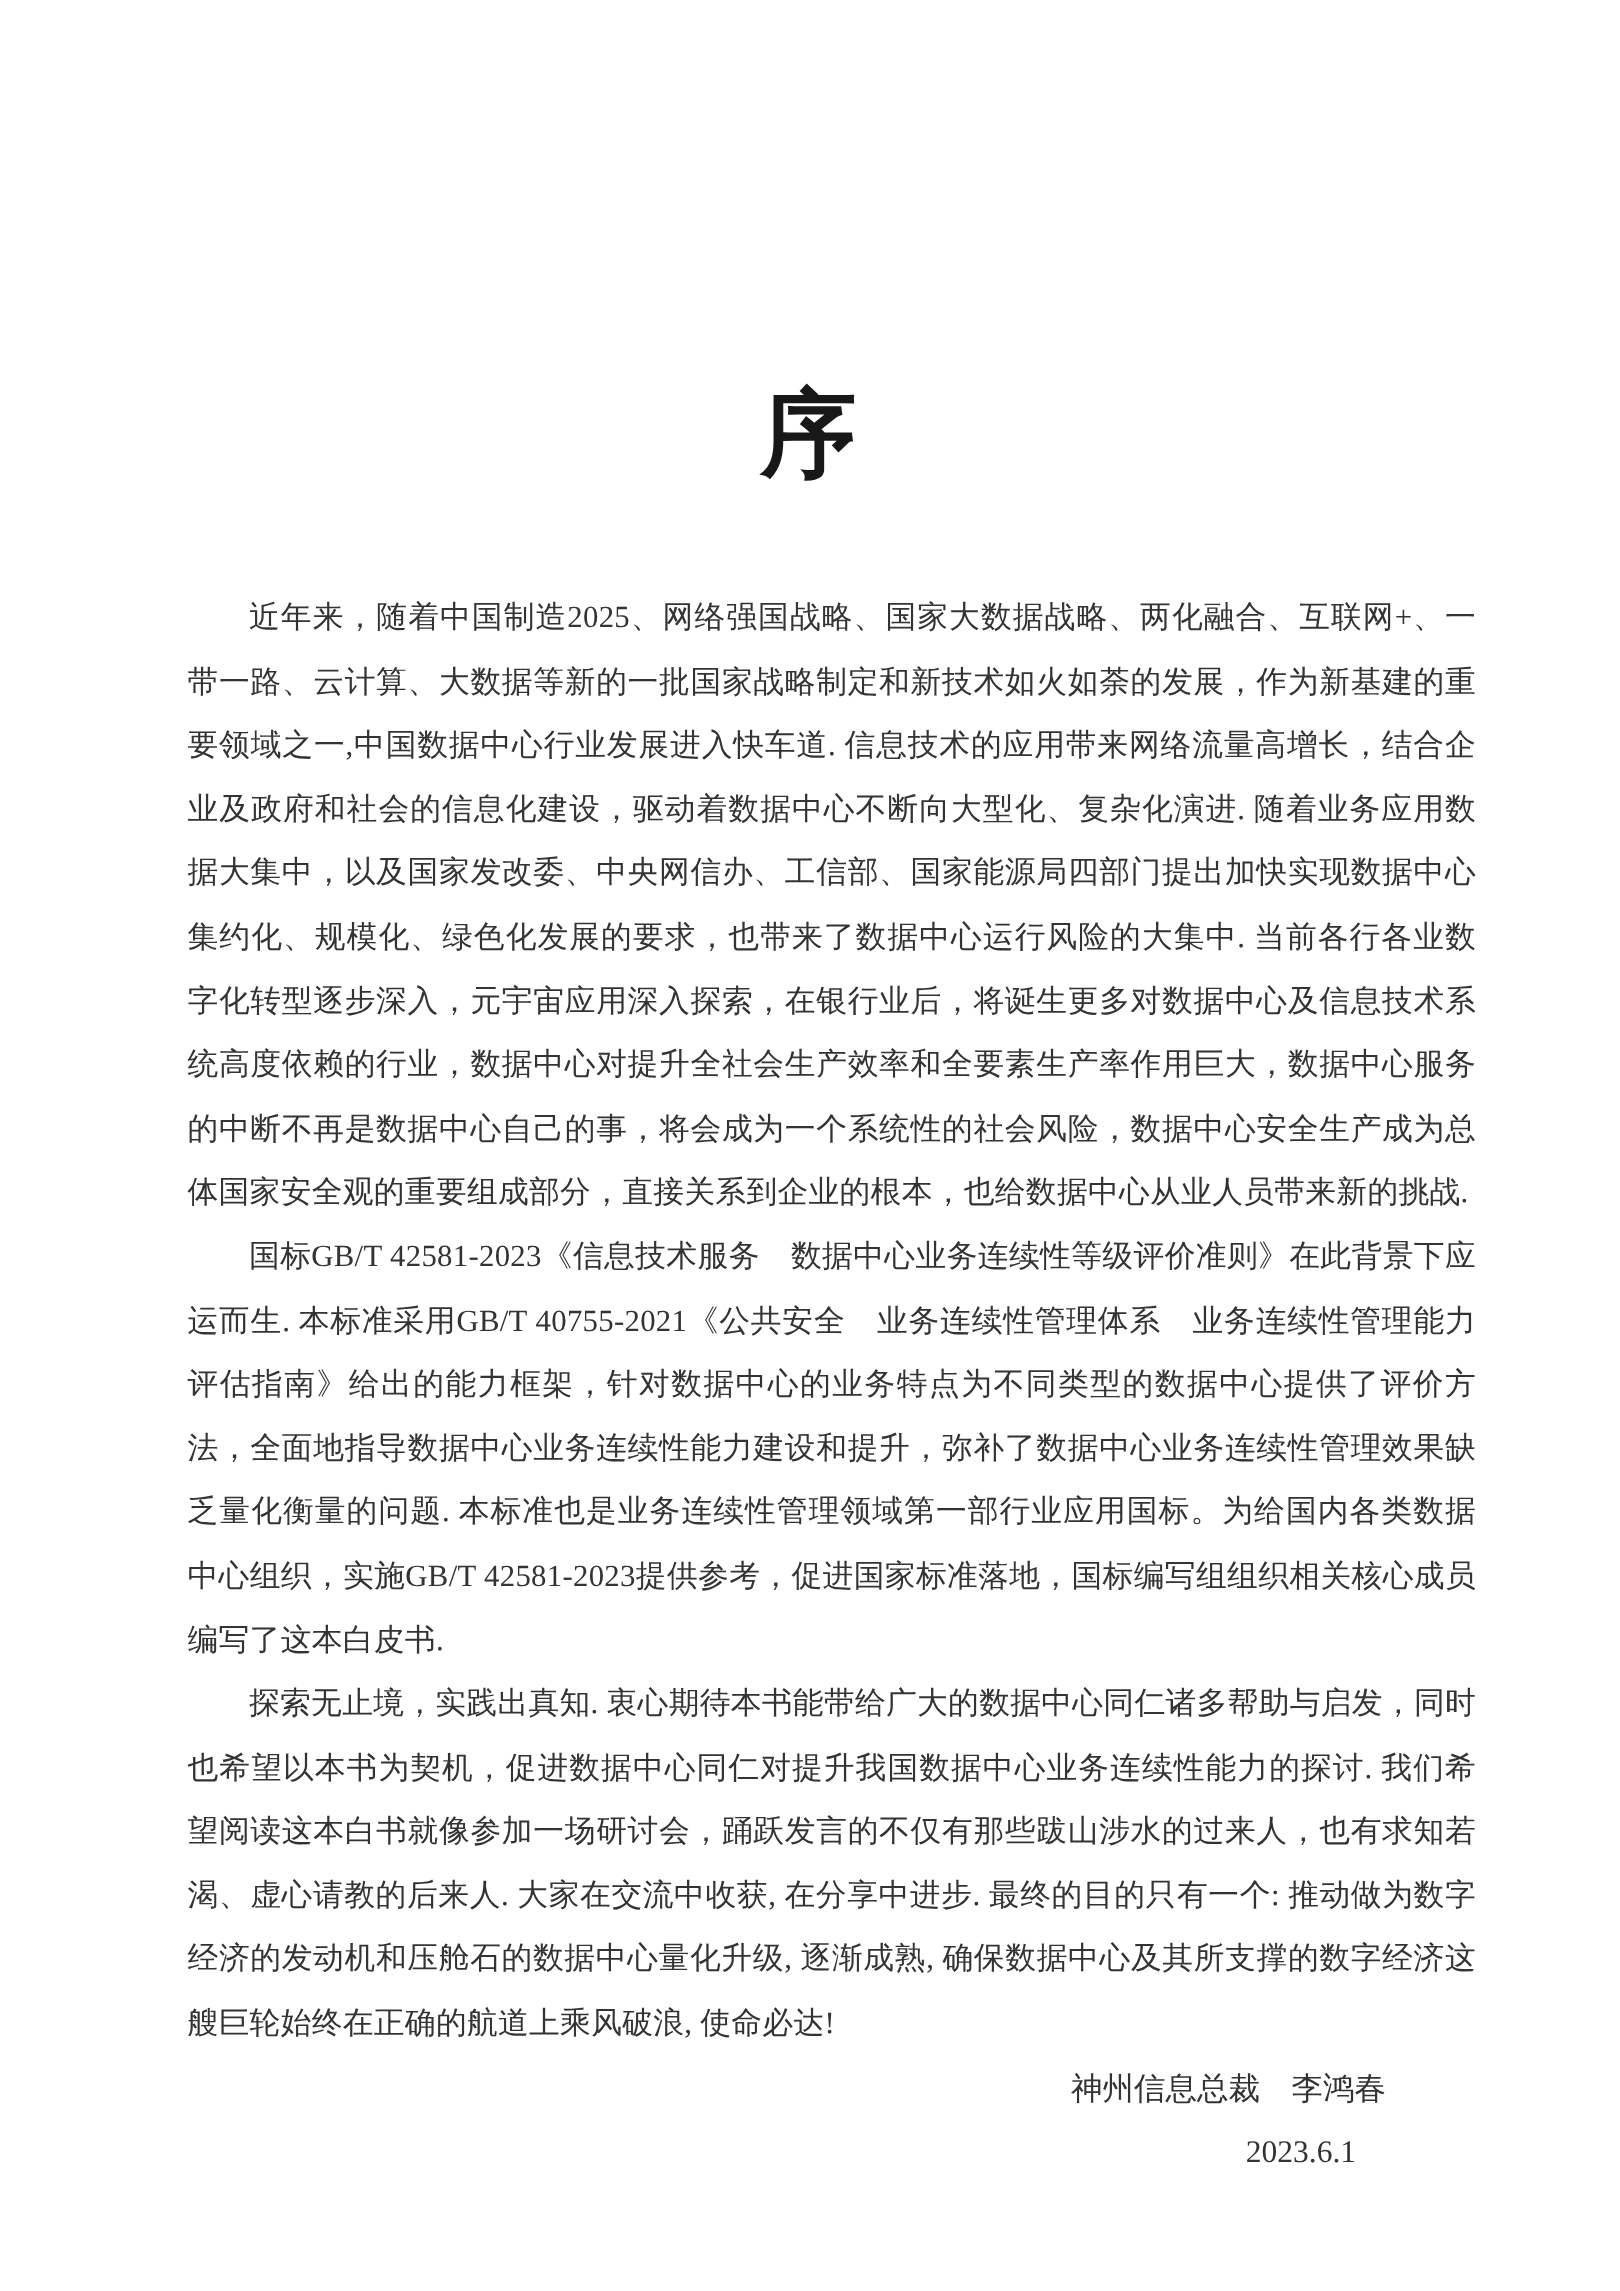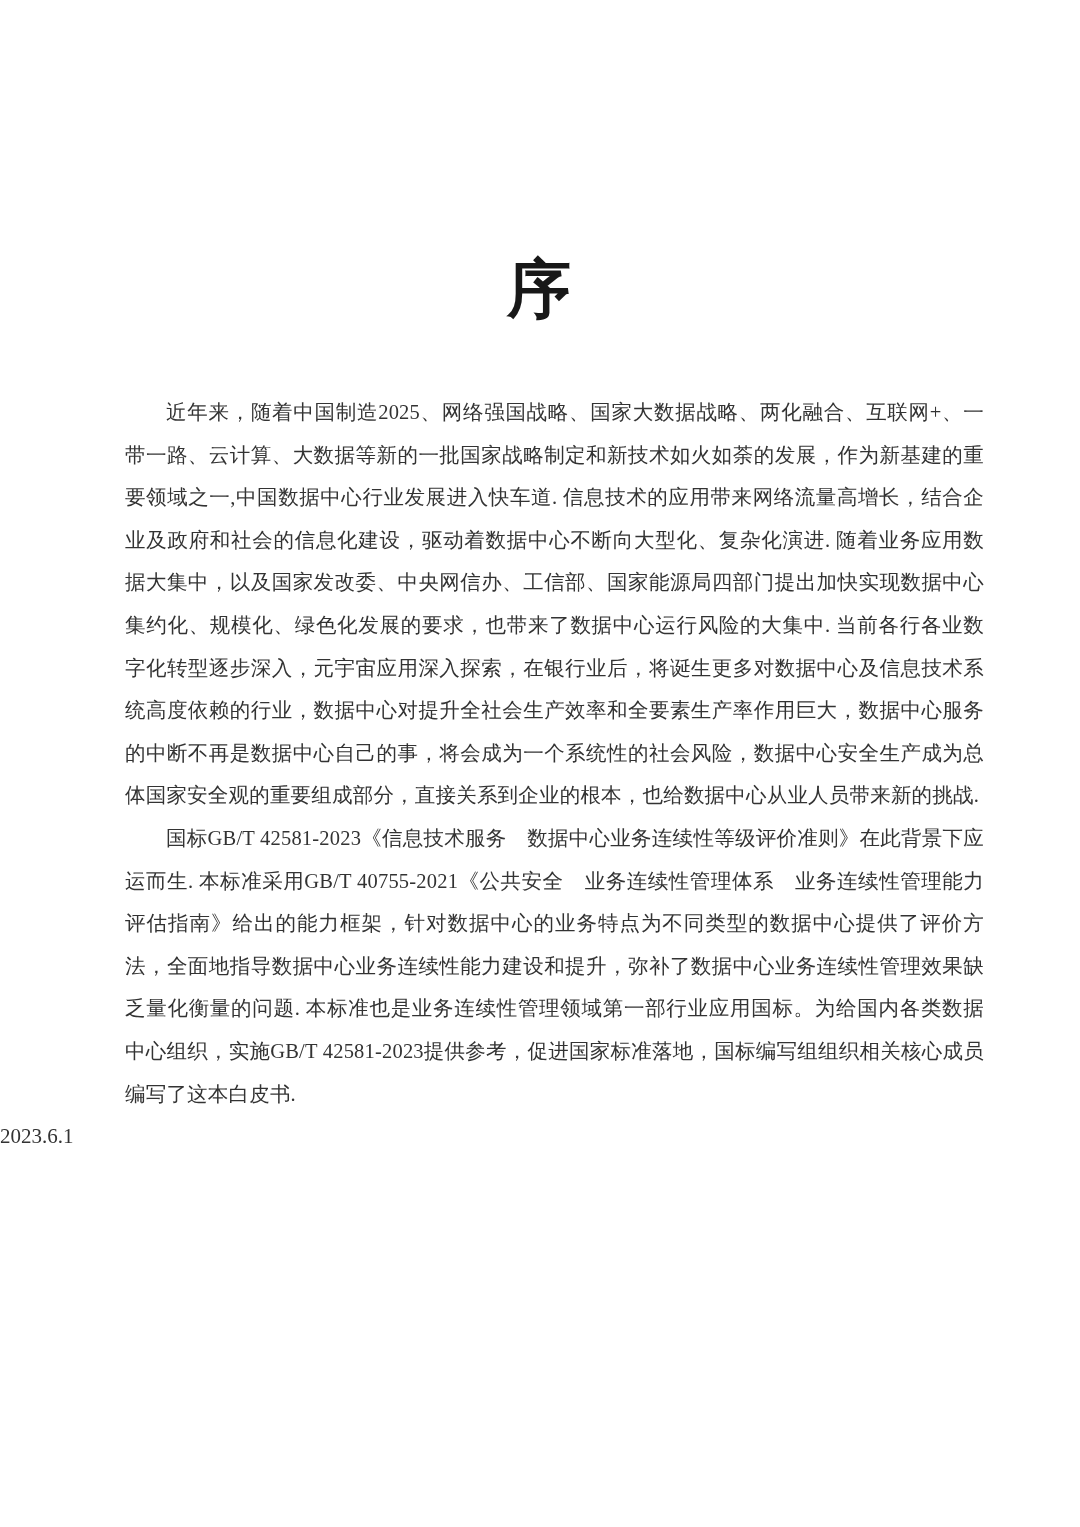--- a/index.html
+++ b/index.html
@@ -44,34 +44,36 @@
   .sig-block {
     font-size: 21px;
     line-height: 42.6px;
     color: #333333;
   }
   .sig-name {
     text-align: right;
     padding-right: 156px;
   }
   .sig-date {
-    text-align: left;
+    text-align: right;
     padding-right: 176px;
     font-family: "Liberation Serif", "DejaVu Serif", serif;
   }
 </style>
 </head>
 <body>
 
 <div class="page">
 
   <h1 class="doc-title">序</h1>
 
   <div class="body-text">
     <p>近年来，随着中国制造2025、网络强国战略、国家大数据战略、两化融合、互联网+、一带一路、云计算、大数据等新的一批国家战略制定和新技术如火如荼的发展，作为新基建的重要领域之一,中国数据中心行业发展进入快车道. 信息技术的应用带来网络流量高增长，结合企业及政府和社会的信息化建设，驱动着数据中心不断向大型化、复杂化演进. 随着业务应用数据大集中，以及国家发改委、中央网信办、工信部、国家能源局四部门提出加快实现数据中心集约化、规模化、绿色化发展的要求，也带来了数据中心运行风险的大集中. 当前各行各业数字化转型逐步深入，元宇宙应用深入探索，在银行业后，将诞生更多对数据中心及信息技术系统高度依赖的行业，数据中心对提升全社会生产效率和全要素生产率作用巨大，数据中心服务的中断不再是数据中心自己的事，将会成为一个系统性的社会风险，数据中心安全生产成为总体国家安全观的重要组成部分，直接关系到企业的根本，也给数据中心从业人员带来新的挑战.</p>
     <p>国标GB/T 42581-2023《信息技术服务　数据中心业务连续性等级评价准则》在此背景下应运而生. 本标准采用GB/T 40755-2021《公共安全　业务连续性管理体系　业务连续性管理能力评估指南》给出的能力框架，针对数据中心的业务特点为不同类型的数据中心提供了评价方法，全面地指导数据中心业务连续性能力建设和提升，弥补了数据中心业务连续性管理效果缺乏量化衡量的问题. 本标准也是业务连续性管理领域第一部行业应用国标。为给国内各类数据中心组织，实施GB/T 42581-2023提供参考，促进国家标准落地，国标编写组组织相关核心成员编写了这本白皮书.</p>
+    <p>探索无止境，实践出真知. 衷心期待本书能带给广大的数据中心同仁诸多帮助与启发，同时也希望以本书为契机，促进数据中心同仁对提升我国数据中心业务连续性能力的探讨. 我们希望阅读这本白书就像参加一场研讨会，踊跃发言的不仅有那些跋山涉水的过来人，也有求知若渴、虚心请教的后来人. 大家在交流中收获, 在分享中进步. 最终的目的只有一个: 推动做为数字经济的发动机和压舱石的数据中心量化升级, 逐渐成熟, 确保数据中心及其所支撑的数字经济这艘巨轮始终在正确的航道上乘风破浪, 使命必达!</p>
   </div>
 
   <div class="sig-block">
+    <div class="sig-name">神州信息总裁　李鸿春</div>
     <div class="sig-date">2023.6.1</div>
   </div>
 
 </div>
 
 </body></html>

